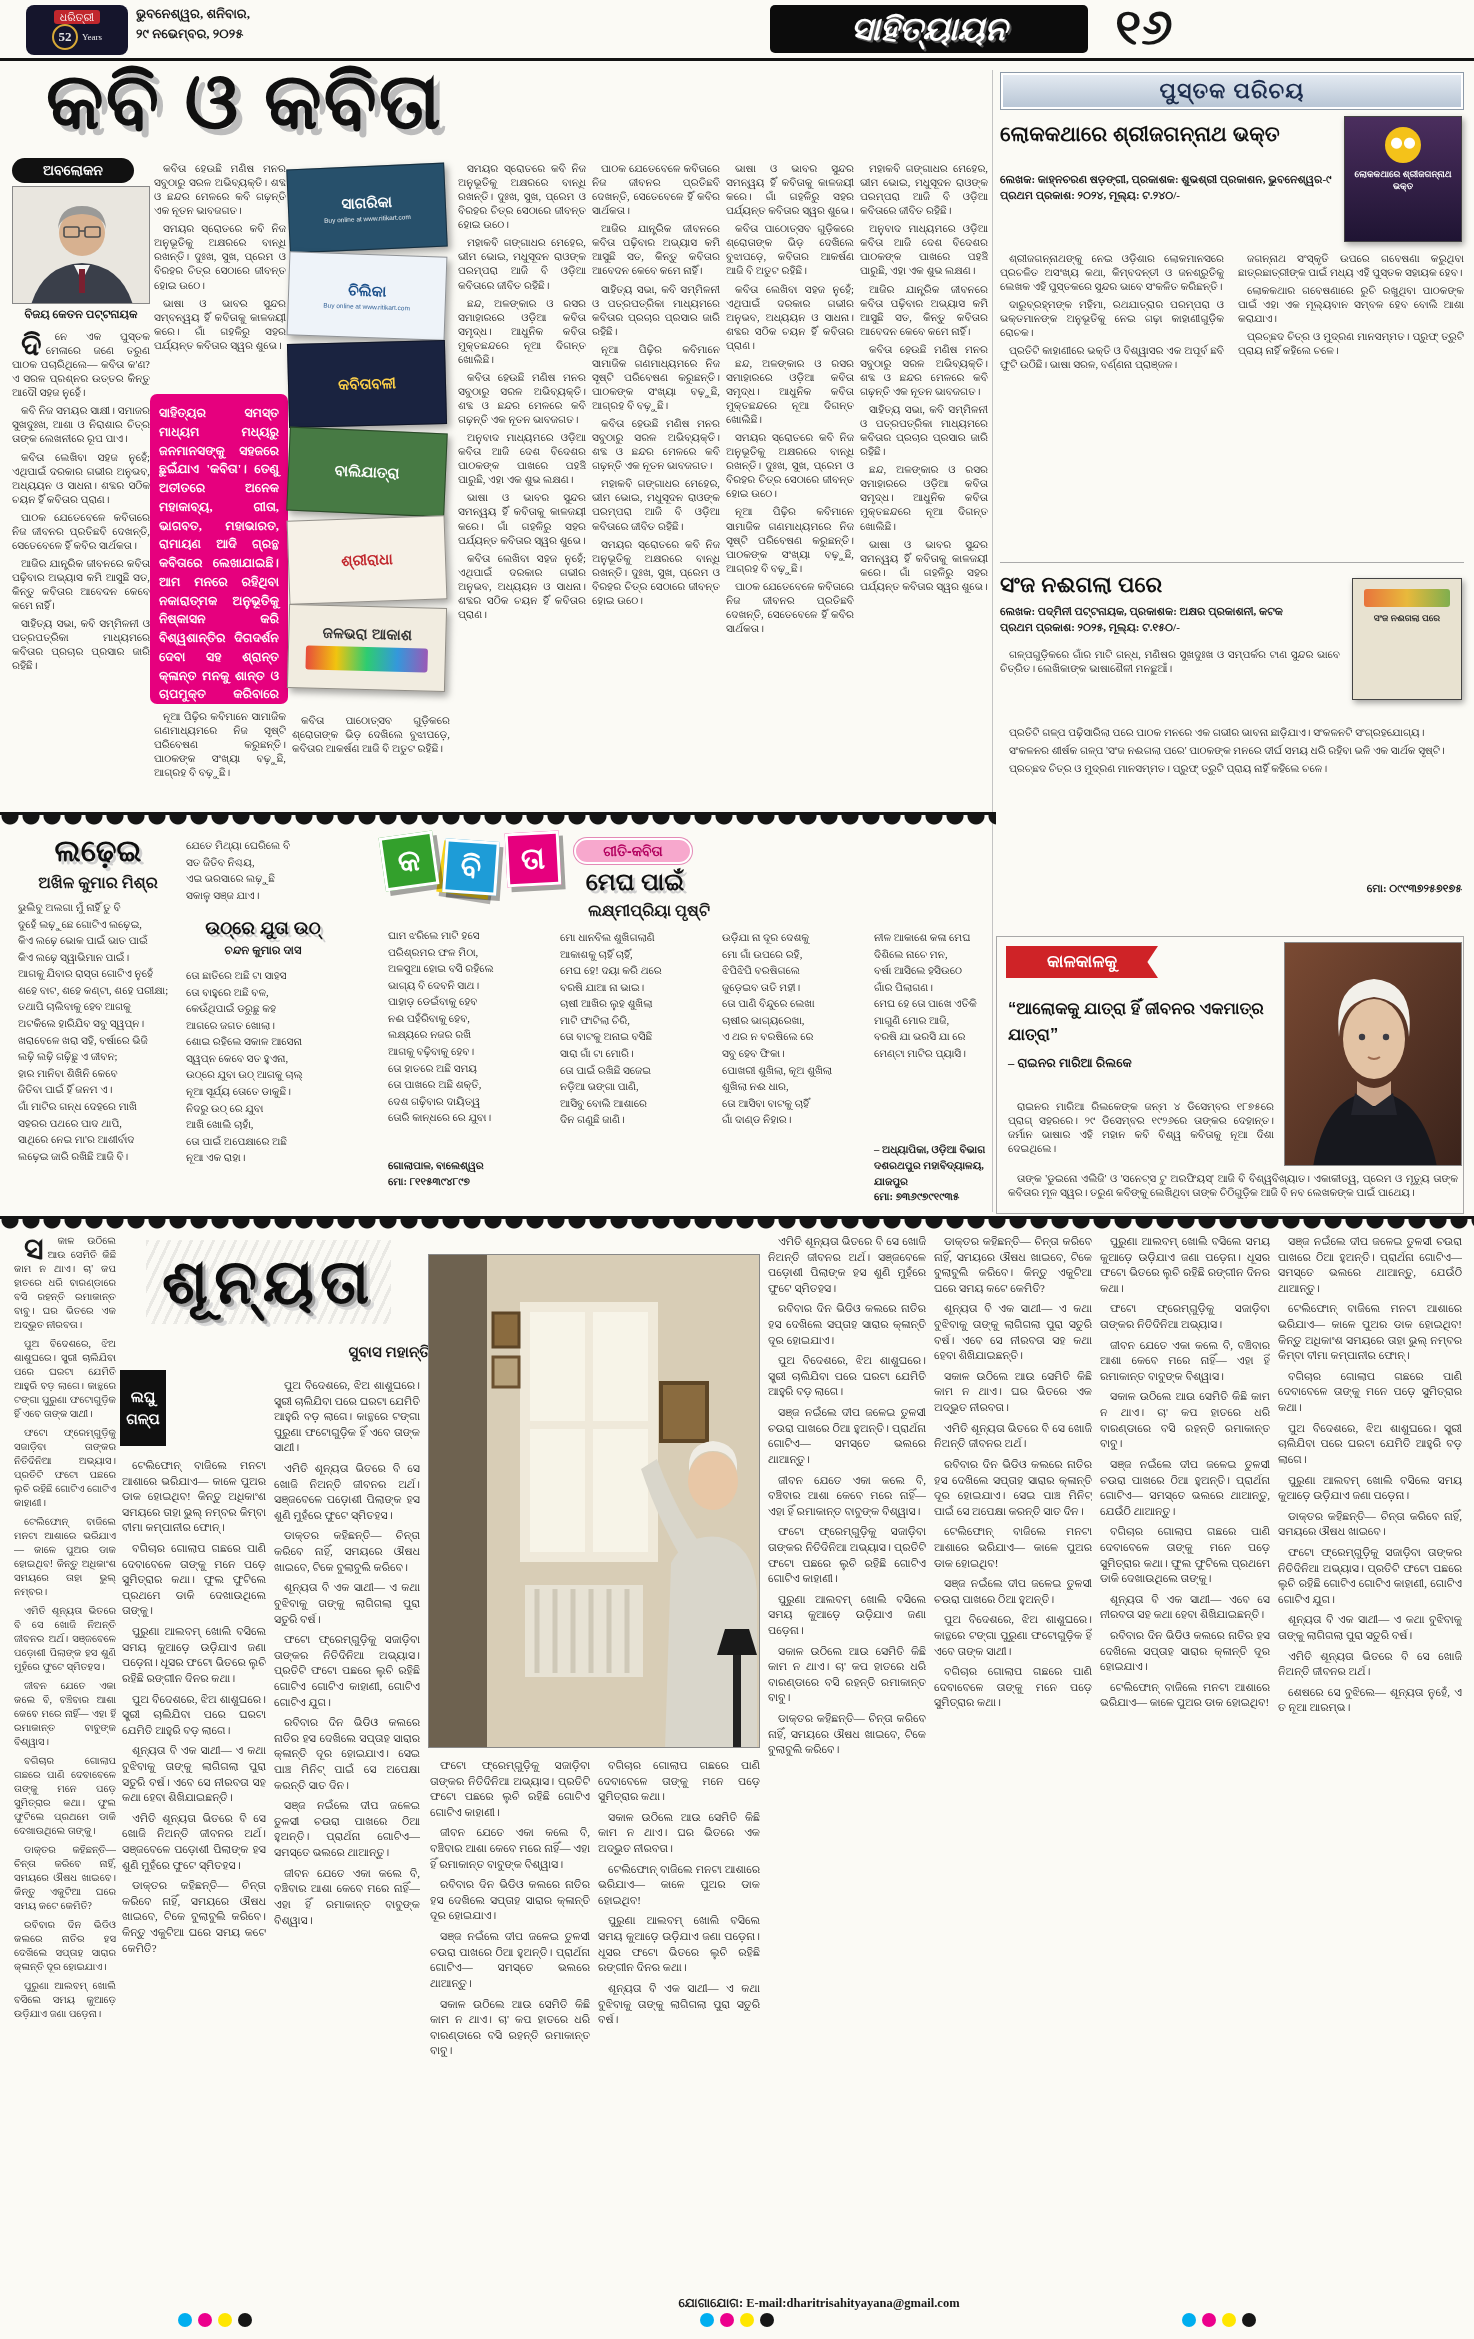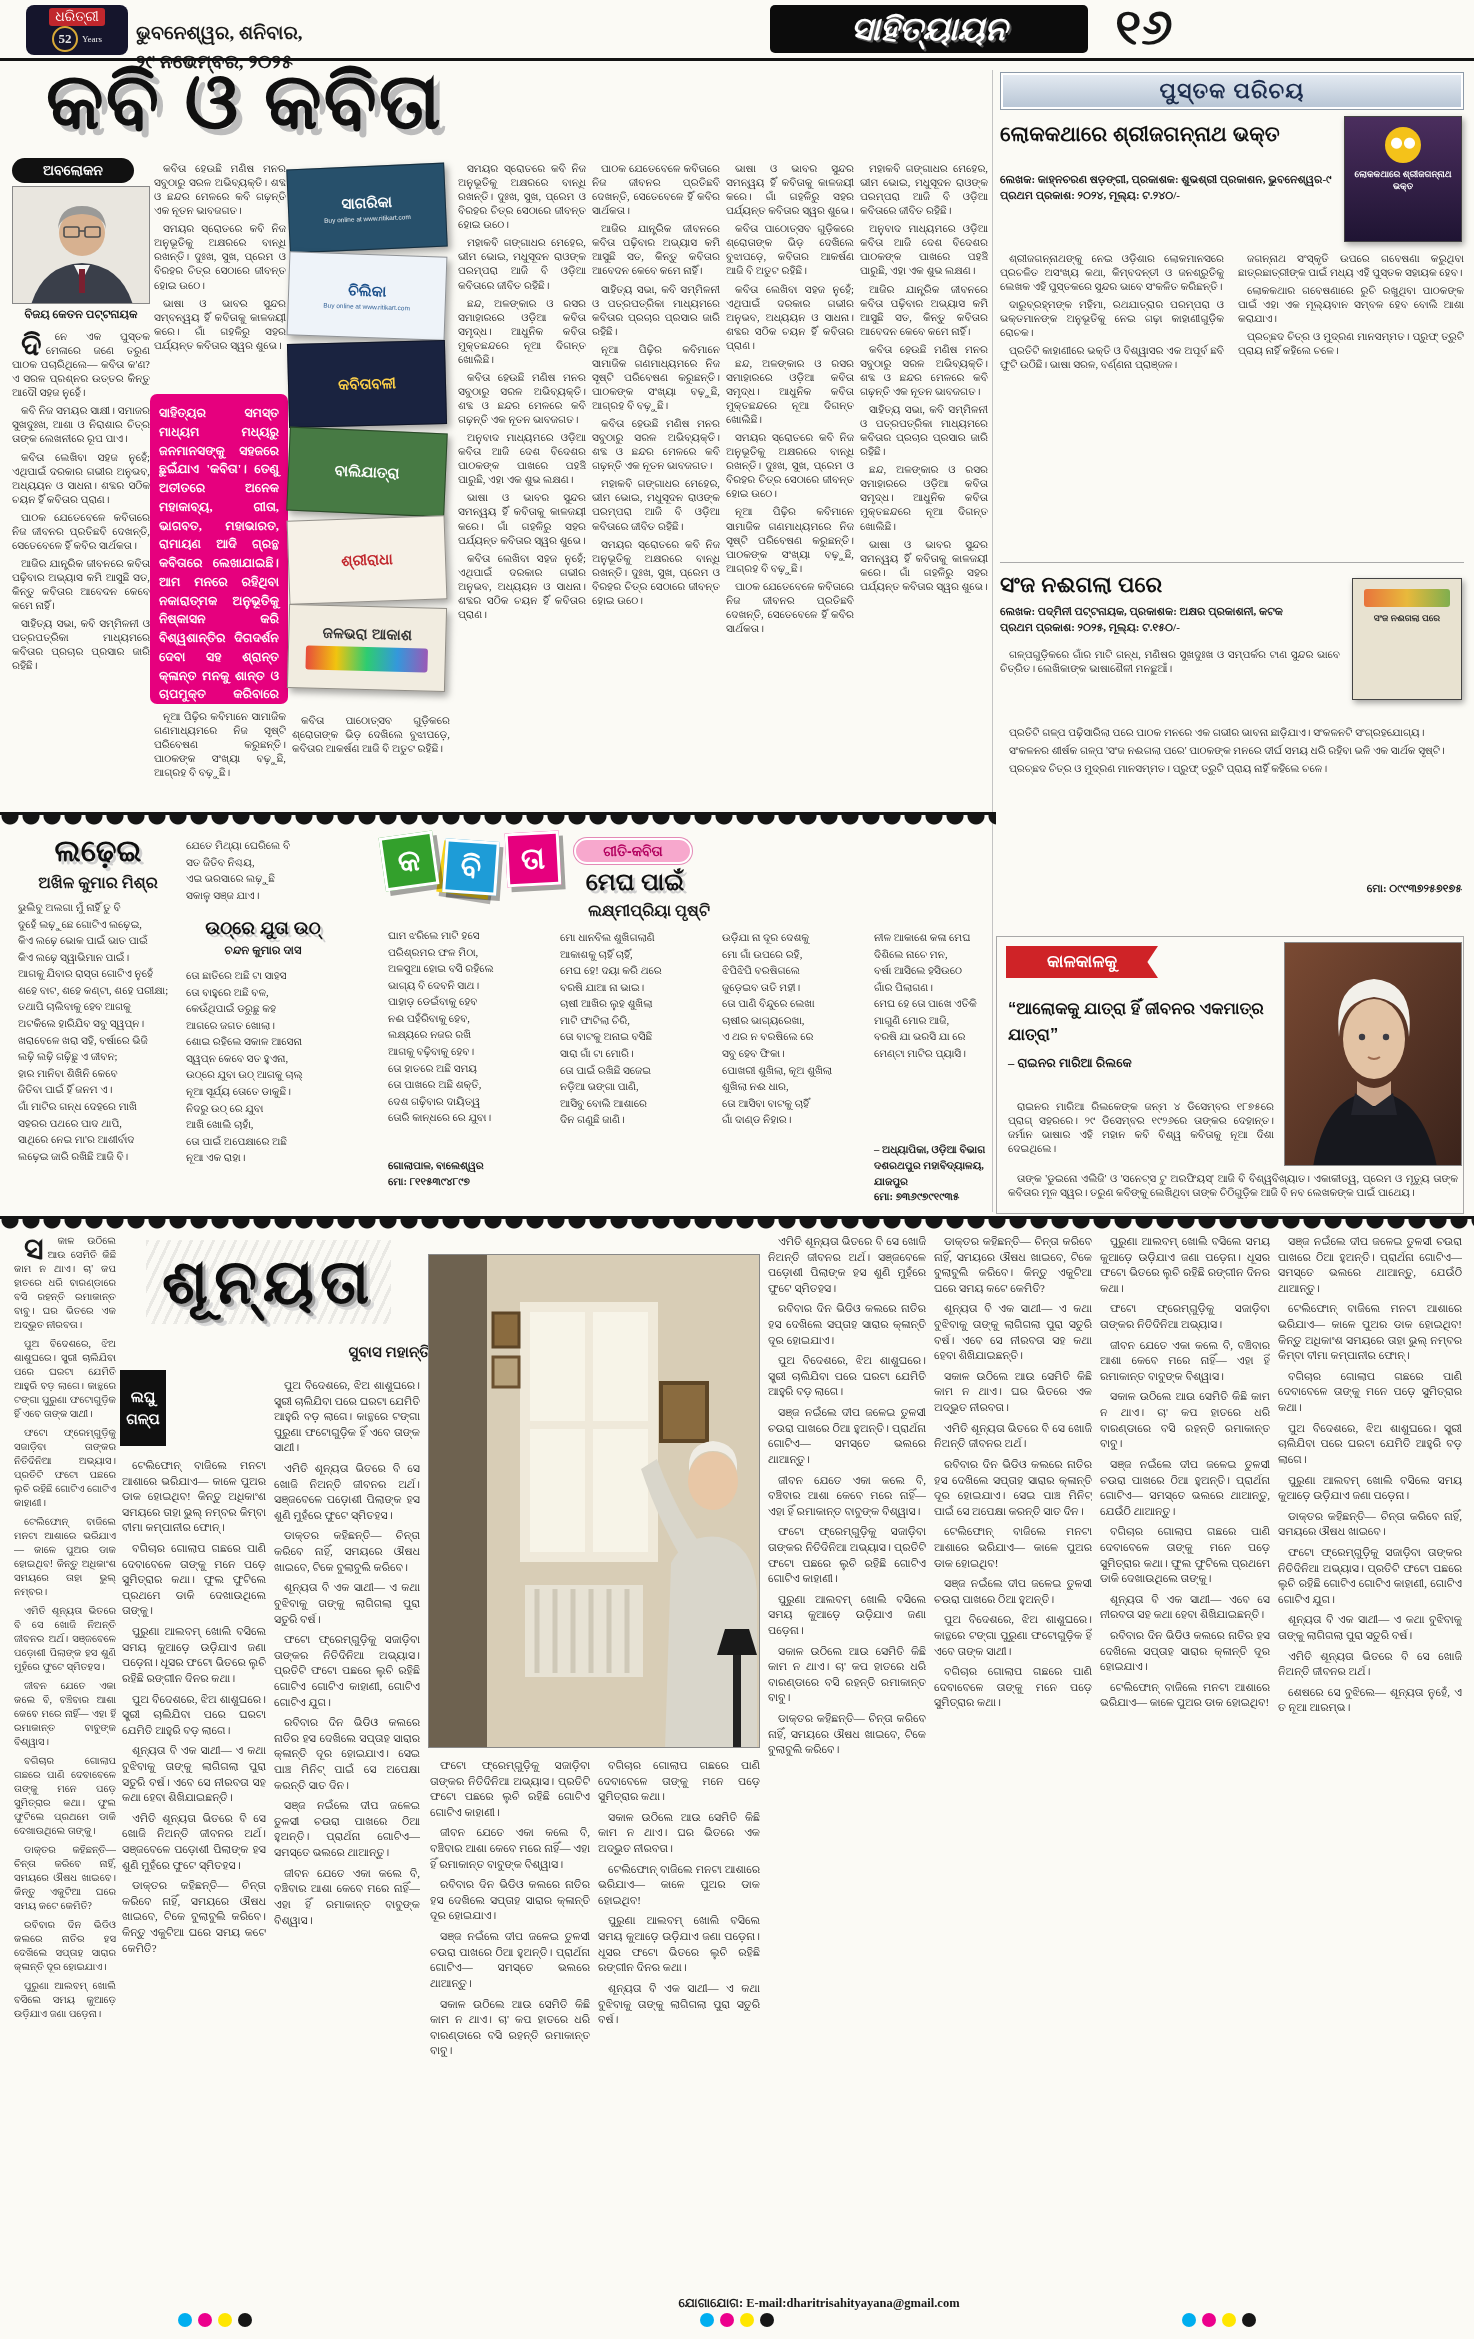--- a/index.html
+++ b/index.html
@@ -3,26 +3,26 @@
 <meta charset="utf-8">
 <style>
   *{margin:0;padding:0;box-sizing:border-box}
   html,body{background:#8a8a8a}
   .page{position:relative;width:1474px;height:2339px;margin:0 auto;background:#fbfaf5;
         font-family:"Liberation Serif",serif;color:#1a1a1a;overflow:hidden}
   .abs{position:absolute}
   
   .logo{left:26px;top:5px;width:102px;height:50px;background:#15152c;border-radius:8px;
         display:flex;flex-direction:column;align-items:center;justify-content:center;color:#fff}
-  .logo-brand{font-size:14px;background:#c1272d;padding:0 6px;border-radius:3px;line-height:1.3}
+  .logo-brand{font-size:11px;background:#c1272d;padding:0 6px;border-radius:3px;line-height:1.3}
   .logo-row{display:flex;align-items:center;gap:4px}
   .logo-circle{width:26px;height:26px;border-radius:50%;border:2px solid #d8a937;display:flex;
         align-items:center;justify-content:center;font-weight:bold;font-size:13px;color:#e5e5e5}
   .logo-years{font-size:9px;color:#eee}
-  .dateline{left:136px;top:19px;font-size:19px;font-weight:bold;line-height:1.5}
+  .dateline{left:136px;top:4px;font-size:13px;font-weight:bold;line-height:1.5}
   .masthead{left:770px;top:5px;width:318px;height:48px;background:#0c0c0c;border-radius:5px;
         display:flex;align-items:center;justify-content:center}
   .masthead span{color:#fff;font-style:italic;font-weight:bold;font-size:33px;
         font-family:"Liberation Sans",sans-serif;text-shadow:2px 2px 0 #555}
   .pageno{left:1096px;top:-2px;width:96px;text-align:center;font-family:"Liberation Sans",sans-serif;
         font-weight:900;font-size:50px;color:#161616}
   .hdr-rule{left:0;top:58px;width:1474px;height:0;border-top:3px solid #141414}
   
   .headline{left:46px;top:62px;font-family:"Liberation Sans",sans-serif;font-weight:900;
         font-size:78px;letter-spacing:2px;color:#101010;text-shadow:6px 6px 0 #bcbcbc;line-height:1}

